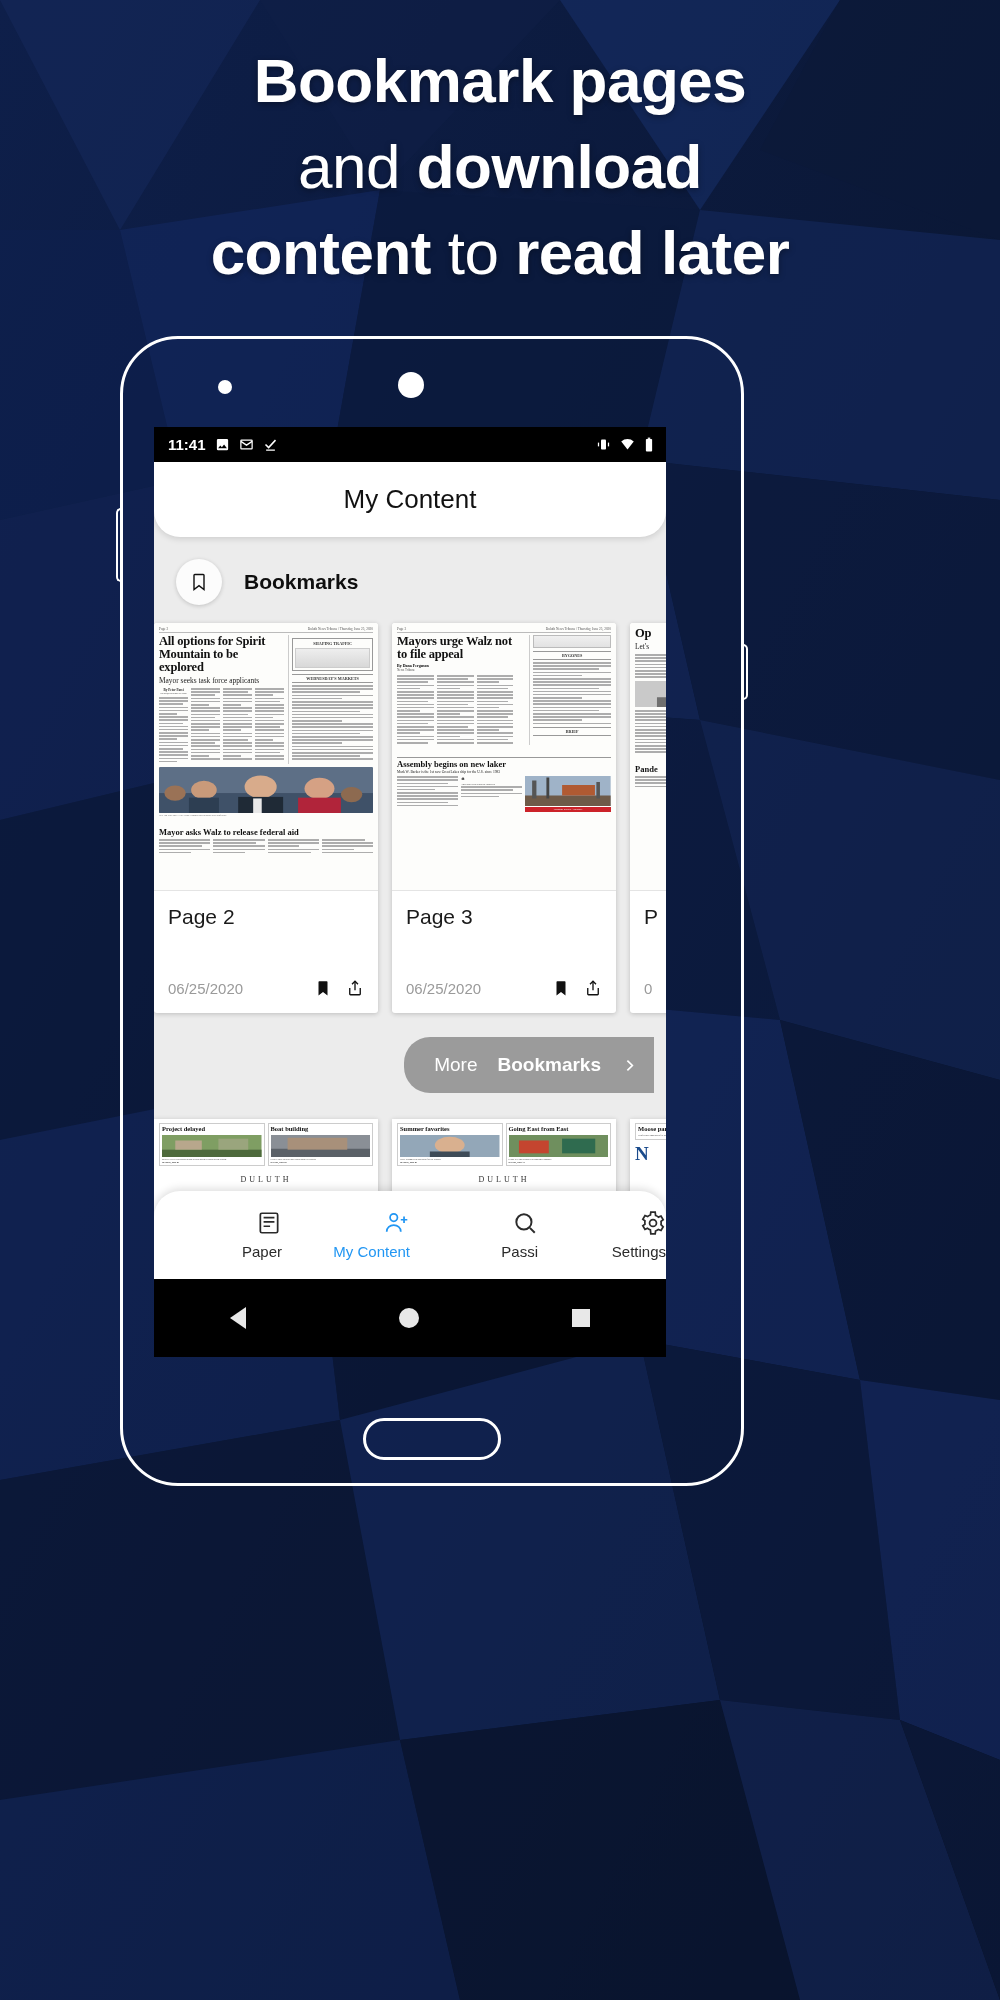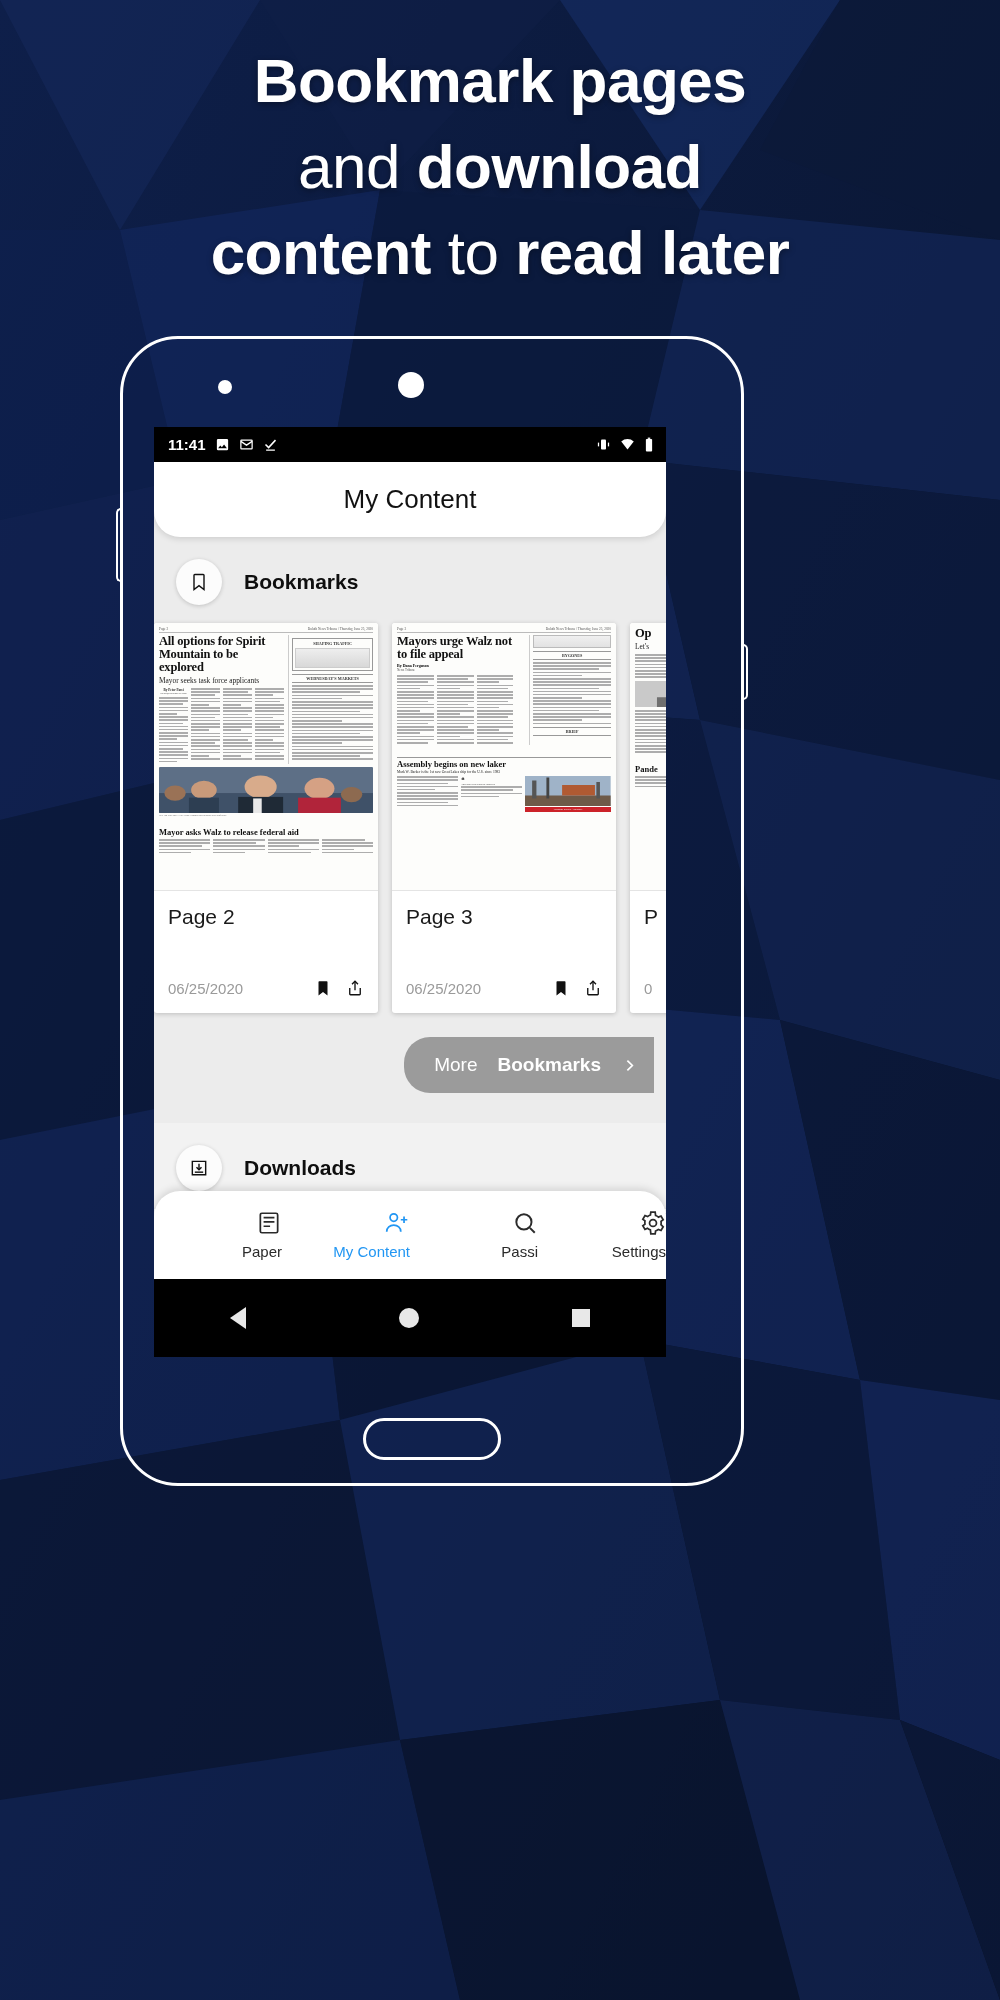--- a/index.html
+++ b/index.html
@@ -762,31 +762,20 @@
     <div class="more-row">
       <button class="more-btn">
         <span>More </span>
           <b>Bookmarks</b>
         <svg width="17" height="17" viewBox="0 0 24 24" fill="none" stroke="#fff" stroke-width="2.4">
             <path d="M9 5l7 7-7 7"></path>
           </svg>
       </button>
     </div>
 
-    <div class="section" style="background:#f2f2f2;margin-top:4px;">
-      <div class="section-circle">
-        <svg width="20" height="20" viewBox="0 0 24 24" fill="none" stroke="#111" stroke-width="1.7">
-            <path d="M4 4h16v16H4z"></path>
-            <path d="M12 7v7"></path>
-            <path d="M9 11l3 3 3-3"></path>
-            <path d="M7 17h10"></path>
-          </svg>
-      </div>
-      <div class="section-title">Downloads</div>
-    </div>
 
     <div class="rail">
       <div class="dl-thumb">
         <div class="np" style="padding:4px 5px">
           <div style="display:flex;gap:3px">
             <div style="flex:1;border:.4px solid #ccc;padding:2px">
               <div style="font-size:6.5px;font-weight:700;line-height:6.5px;color:#111">Project delayed</div>
               <div style="height:22px;margin-top:2px;overflow:hidden">
                 <svg width="100%" height="100%" viewBox="0 0 60 24" preserveAspectRatio="none">
                     <rect width="60" height="24" fill="#7f9e63"></rect>

